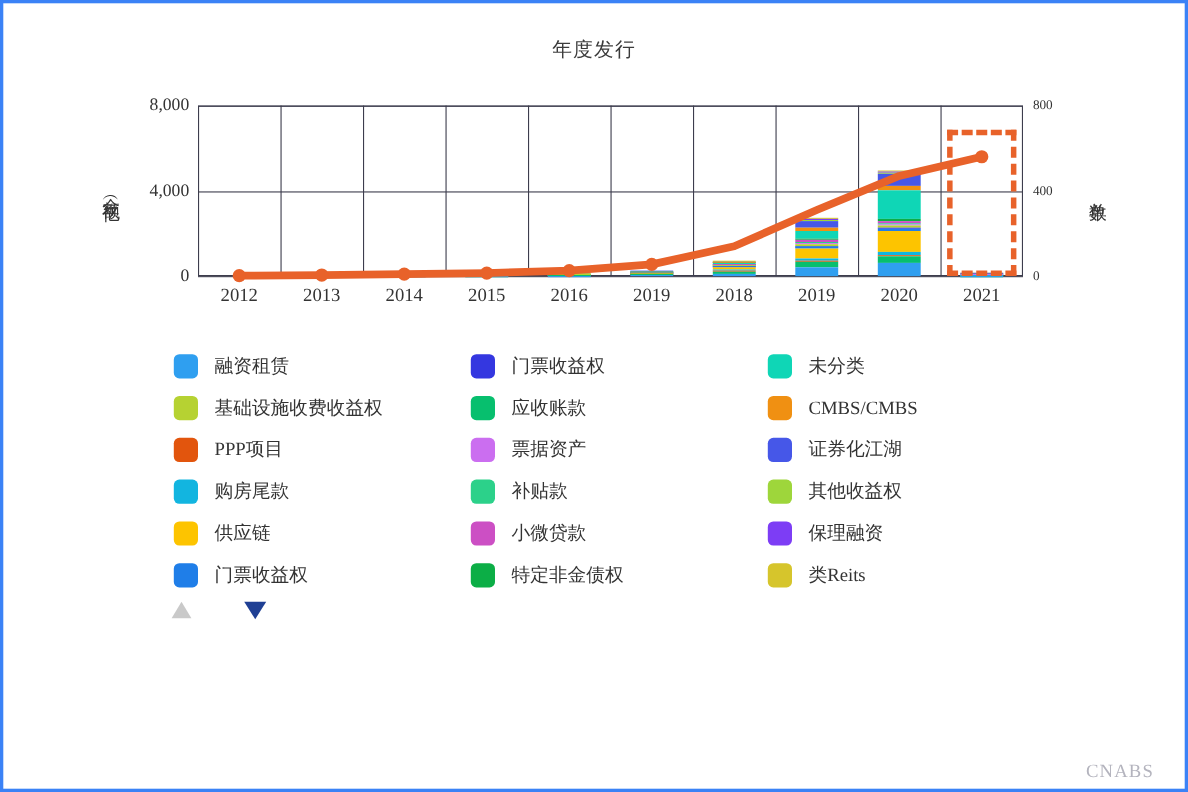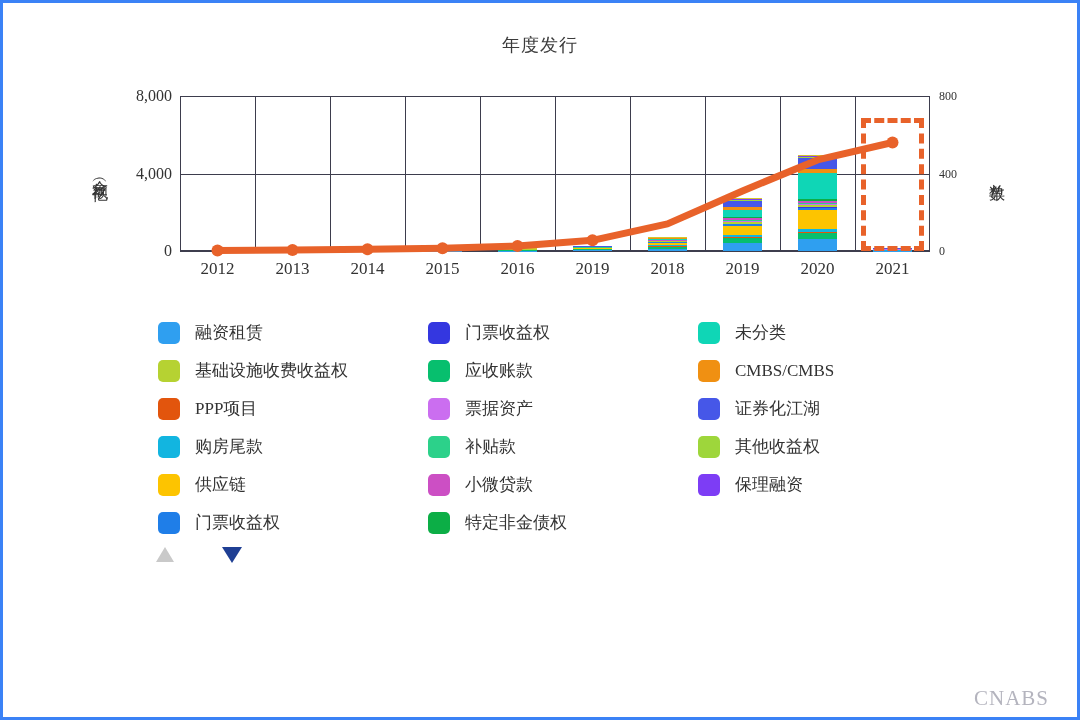--- a/index.html
+++ b/index.html
@@ -131,21 +131,21 @@
     position:absolute;right:22px;bottom:22px;
     display:flex;align-items:center;
     opacity:.55;
   }
   #wechat-icon{width:40px;height:34px;flex:0 0 auto;}
   #watermark-text{
     font-size:25px;color:#9a9aa4;margin-left:8px;letter-spacing:2px;
   }
   #watermark-sub{
     position:absolute;right:28px;bottom:6px;
-    font-size:21px;color:#b4b4be;letter-spacing:1px;
+    font-size:17px;color:#b4b4be;letter-spacing:1px;
   }
 </style>
 </head>
 <body>
 
 <div id="frame">
 
   <div id="chart-title">年度发行</div>
 
   <div id="yaxis-title">金额（亿）</div>
@@ -434,20 +434,24 @@
         <span class="legend-label">保理融资</span>
       </div>
       <div class="legend-item">
         <span class="swatch" style="background: rgb(31, 126, 232);"></span>
         <span class="legend-label">门票收益权</span>
       </div>
       <div class="legend-item">
         <span class="swatch" style="background: rgb(12, 174, 70);"></span>
         <span class="legend-label">特定非金债权</span>
       </div>
+      <div class="legend-item">
+        <span class="swatch" style="background: rgb(214, 197, 44);"></span>
+        <span class="legend-label">类Reits</span>
+      </div>
     </div>
 
   <div id="legend-scroll">
     <div class="tri" id="scroll-up" style="border-bottom-color: rgb(201, 201, 201);"></div>
     <div class="tri" id="scroll-down" style="border-top-color: rgb(31, 63, 148);"></div>
   </div>
 
   <div id="watermark-sub">CNABS</div>
 
 </div>

